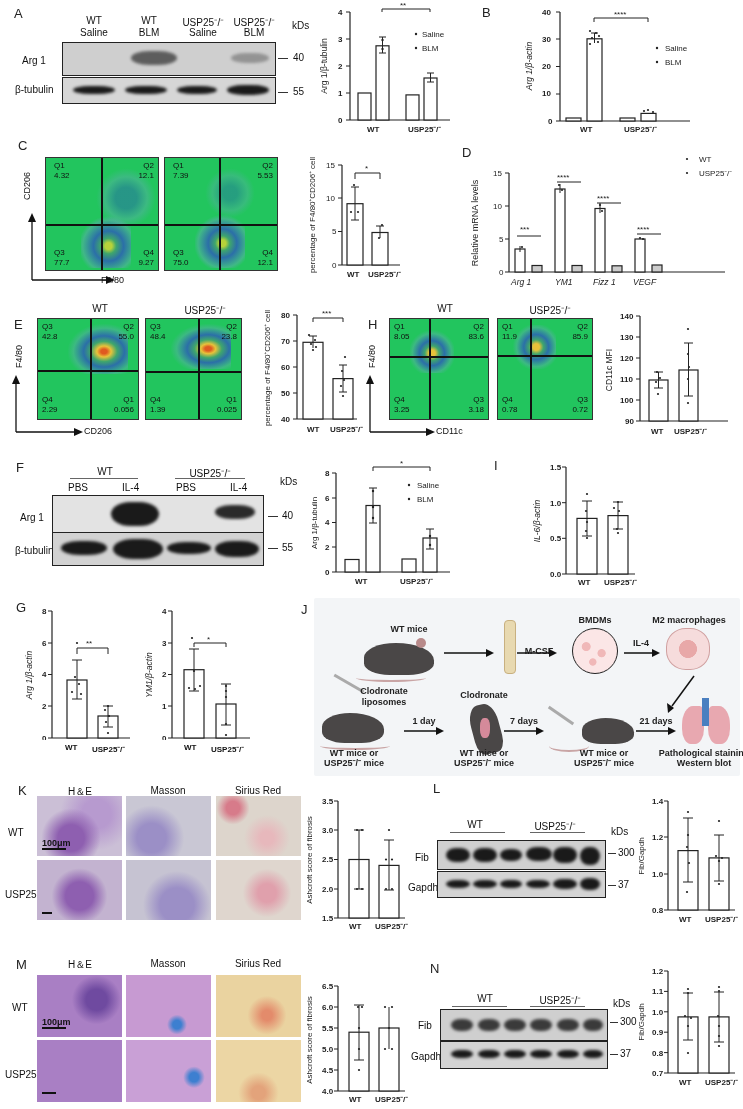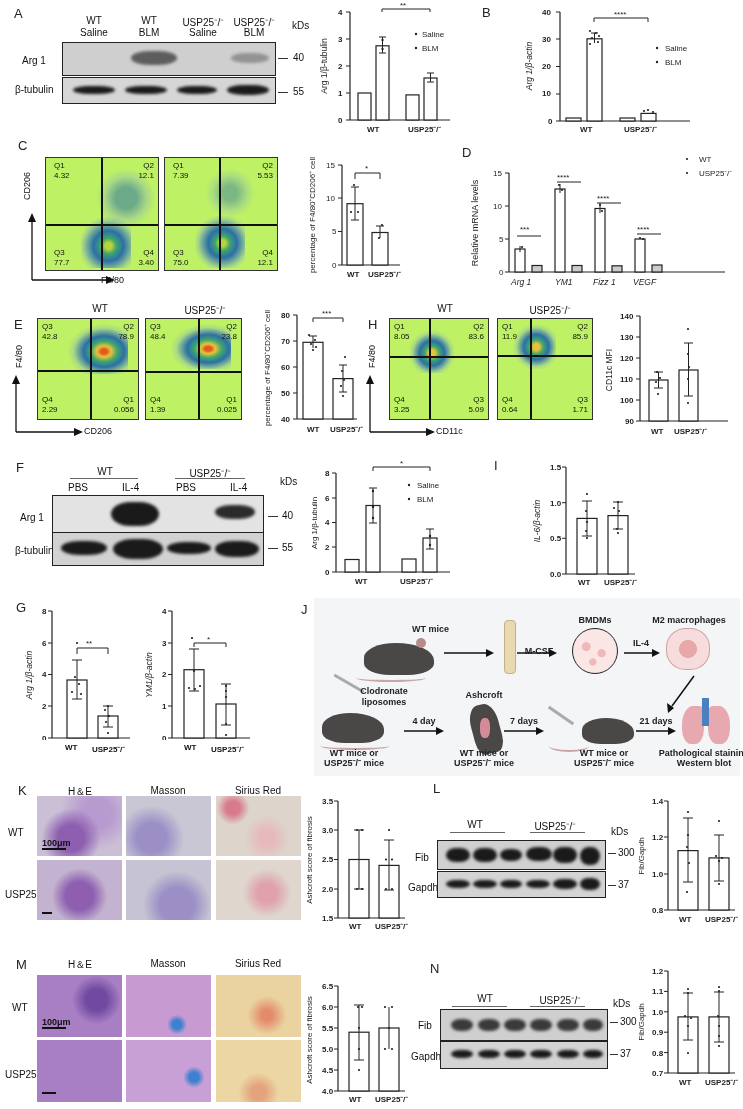--- a/index.html
+++ b/index.html
@@ -5,21 +5,21 @@
   html,body{margin:0;padding:0;background:#fff;}
   body{width:743px;height:1109px;position:relative;overflow:hidden;font-family:"Liberation Sans",sans-serif;color:#111;}
   .abs{position:absolute;}
   .plabel{position:absolute;font-size:13px;font-family:"Liberation Sans",sans-serif;color:#222;}
   .blot-box{position:absolute;border:1.5px solid #222;background:#d9d9d9;overflow:hidden;}
   .band{position:absolute;border-radius:40%/50%;background:#1a1a1a;filter:blur(1.5px);}
   .txt{position:absolute;font-size:10px;white-space:nowrap;}
   .txtc{position:absolute;font-size:10px;white-space:nowrap;text-align:center;}
   .hline{position:absolute;height:1px;background:#666;}
   svg text{font-family:"Liberation Sans",sans-serif;}
-  .flow{position:absolute;border:1px solid #333;background:#bef264;overflow:hidden;}
+  .flow{position:absolute;border:1px solid #333;background:#22c55e;overflow:hidden;}
   .histo{position:absolute;overflow:hidden;}
   .jpanel{position:absolute;background:#f3f5f7;border-radius:2px;}
   .jtxt{position:absolute;font-size:9px;font-weight:bold;text-align:center;white-space:nowrap;color:#222;}
 </style>
 </head>
 <body>
 
 <div>
   <div class="plabel" style="left:14px;top:6px;">A</div>
   <div class="txtc" style="left:74px;top:15px;width:40px;">WT</div>
@@ -137,21 +137,21 @@
 
 <div class="plabel" style="left:18px;top:138px;">C</div>
 <div class="flow" style="left:45px;top:157px;width:112px;height:112px;">
   <div class="histo" style="left:35px;top:55px;width:50px;height:55px;background:radial-gradient(circle at 55% 60%,#b7d23a 0 8%,#3fa66c 18%,#2b6fa8 35%,rgba(120,160,210,.35) 60%,transparent 70%);"></div>
   <div class="histo" style="left:50px;top:10px;width:60px;height:60px;background:radial-gradient(circle at 50% 50%,rgba(43,111,168,.55) 0 25%,rgba(120,160,210,.3) 50%,transparent 70%);"></div>
   <div class="abs" style="left:55px;top:0;width:1.5px;height:112px;background:#111;"></div>
   <div class="abs" style="left:0;top:66px;width:112px;height:1.5px;background:#111;"></div>
   <div class="txt" style="left:8px;top:3px;font-size:8px;line-height:10px;"><span>Q1</span><br><span>4.32</span></div>
   <div class="txt" style="right:4px;top:3px;font-size:8px;line-height:10px;text-align:right;"><span>Q2</span><br><span>12.1</span></div>
   <div class="txt" style="left:8px;bottom:2px;font-size:8px;line-height:10px;"><span>Q3</span><br><span>77.7</span></div>
-  <div class="txt" style="right:4px;bottom:2px;font-size:8px;line-height:10px;text-align:right;"><span>Q4</span><br><span>3.40</span></div>
+  <div class="txt" style="right:4px;bottom:2px;font-size:8px;line-height:10px;text-align:right;"><span>Q4</span><br><span>9.27</span></div>
 </div>
 <div class="flow" style="left:164px;top:157px;width:112px;height:112px;">
   <div class="histo" style="left:30px;top:55px;width:50px;height:55px;background:radial-gradient(circle at 55% 55%,#b7d23a 0 8%,#3fa66c 18%,#2b6fa8 35%,rgba(120,160,210,.35) 60%,transparent 70%);"></div>
   <div class="histo" style="left:40px;top:10px;width:50px;height:50px;background:radial-gradient(circle at 50% 50%,rgba(43,111,168,.45) 0 20%,rgba(120,160,210,.25) 50%,transparent 70%);"></div>
   <div class="abs" style="left:54px;top:0;width:1.5px;height:112px;background:#111;"></div>
   <div class="abs" style="left:0;top:66px;width:112px;height:1.5px;background:#111;"></div>
   <div class="txt" style="left:8px;top:3px;font-size:8px;line-height:10px;"><span>Q1</span><br><span>7.39</span></div>
   <div class="txt" style="right:4px;top:3px;font-size:8px;line-height:10px;text-align:right;"><span>Q2</span><br><span>5.53</span></div>
   <div class="txt" style="left:8px;bottom:2px;font-size:8px;line-height:10px;"><span>Q3</span><br><span>75.0</span></div>
   <div class="txt" style="right:4px;bottom:2px;font-size:8px;line-height:10px;text-align:right;"><span>Q4</span><br><span>12.1</span></div>
@@ -253,21 +253,21 @@
 </svg>
 
 <div class="plabel" style="left:14px;top:317px;">E</div>
 <div class="txtc" style="left:70px;top:303px;width:60px;">WT</div>
 <div class="txtc" style="left:175px;top:303px;width:60px;">USP25⁻/⁻</div>
 <div class="flow" style="left:37px;top:318px;width:100px;height:100px;">
   <div class="histo" style="left:30px;top:5px;width:60px;height:50px;background:radial-gradient(ellipse at 60% 55%,#e05a20 0 6%,#e8c23a 14%,#3fa66c 26%,#2b6fa8 40%,rgba(120,160,210,.3) 60%,transparent 72%);"></div>
   <div class="abs" style="left:52px;top:0;width:1.5px;height:100px;background:#111;"></div>
   <div class="abs" style="left:0;top:51px;width:100px;height:1.5px;background:#111;"></div>
   <div class="txt" style="left:4px;top:3px;font-size:8px;line-height:10px;"><span>Q3</span><br><span>42.8</span></div>
-  <div class="txt" style="right:4px;top:3px;font-size:8px;line-height:10px;text-align:right;"><span>Q2</span><br><span>78.9</span></div>
+  <div class="txt" style="right:4px;top:3px;font-size:8px;line-height:10px;text-align:right;"><span>Q2</span><br><span>55.0</span></div>
   <div class="txt" style="left:4px;bottom:4px;font-size:8px;line-height:10px;"><span>Q4</span><br><span>2.29</span></div>
   <div class="txt" style="right:4px;bottom:4px;font-size:8px;line-height:10px;text-align:right;"><span>Q1</span><br><span>0.056</span></div>
 </div>
 <div class="flow" style="left:145px;top:318px;width:95px;height:100px;">
   <div class="histo" style="left:25px;top:5px;width:60px;height:45px;background:radial-gradient(ellipse at 62% 55%,#e05a20 0 6%,#e8c23a 14%,#3fa66c 26%,#2b6fa8 40%,rgba(120,160,210,.3) 60%,transparent 72%);"></div>
   <div class="abs" style="left:52px;top:0;width:1.5px;height:100px;background:#111;"></div>
   <div class="abs" style="left:0;top:52px;width:95px;height:1.5px;background:#111;"></div>
   <div class="txt" style="left:4px;top:3px;font-size:8px;line-height:10px;"><span>Q3</span><br><span>48.4</span></div>
   <div class="txt" style="right:4px;top:3px;font-size:8px;line-height:10px;text-align:right;"><span>Q2</span><br><span>23.8</span></div>
   <div class="txt" style="left:4px;bottom:4px;font-size:8px;line-height:10px;"><span>Q4</span><br><span>1.39</span></div>
@@ -326,30 +326,30 @@
 <div class="plabel" style="left:368px;top:317px;">H</div>
 <div class="txtc" style="left:415px;top:303px;width:60px;">WT</div>
 <div class="txtc" style="left:520px;top:303px;width:60px;">USP25⁻/⁻</div>
 <div class="flow" style="left:389px;top:318px;width:98px;height:100px;">
   <div class="histo" style="left:20px;top:10px;width:44px;height:44px;background:radial-gradient(circle at 50% 55%,#e8c23a 0 10%,#3fa66c 22%,#2b6fa8 38%,rgba(120,160,210,.3) 60%,transparent 72%);"></div>
   <div class="abs" style="left:39px;top:0;width:1.5px;height:100px;background:#111;"></div>
   <div class="abs" style="left:0;top:37px;width:98px;height:1.5px;background:#111;"></div>
   <div class="txt" style="left:4px;top:3px;font-size:8px;line-height:10px;"><span>Q1</span><br><span>8.05</span></div>
   <div class="txt" style="right:4px;top:3px;font-size:8px;line-height:10px;text-align:right;"><span>Q2</span><br><span>83.6</span></div>
   <div class="txt" style="left:4px;bottom:4px;font-size:8px;line-height:10px;"><span>Q4</span><br><span>3.25</span></div>
-  <div class="txt" style="right:4px;bottom:4px;font-size:8px;line-height:10px;text-align:right;"><span>Q3</span><br><span>5.09</span></div>
+  <div class="txt" style="right:4px;bottom:4px;font-size:8px;line-height:10px;text-align:right;"><span>Q3</span><br><span>3.18</span></div>
 </div>
 <div class="flow" style="left:497px;top:318px;width:94px;height:100px;">
   <div class="histo" style="left:14px;top:6px;width:44px;height:44px;background:radial-gradient(circle at 55% 50%,#e8c23a 0 10%,#3fa66c 22%,#2b6fa8 38%,rgba(120,160,210,.3) 60%,transparent 72%);"></div>
   <div class="abs" style="left:32px;top:0;width:1.5px;height:100px;background:#111;"></div>
   <div class="abs" style="left:0;top:36px;width:94px;height:1.5px;background:#111;"></div>
   <div class="txt" style="left:4px;top:3px;font-size:8px;line-height:10px;"><span>Q1</span><br><span>11.9</span></div>
   <div class="txt" style="right:4px;top:3px;font-size:8px;line-height:10px;text-align:right;"><span>Q2</span><br><span>85.9</span></div>
-  <div class="txt" style="left:4px;bottom:4px;font-size:8px;line-height:10px;"><span>Q4</span><br><span>0.64</span></div>
-  <div class="txt" style="right:4px;bottom:4px;font-size:8px;line-height:10px;text-align:right;"><span>Q3</span><br><span>1.71</span></div>
+  <div class="txt" style="left:4px;bottom:4px;font-size:8px;line-height:10px;"><span>Q4</span><br><span>0.78</span></div>
+  <div class="txt" style="right:4px;bottom:4px;font-size:8px;line-height:10px;text-align:right;"><span>Q3</span><br><span>0.72</span></div>
 </div>
 <svg class="abs" style="left:362px;top:370px;" width="80" height="70">
   <line x1="8" y1="62" x2="8" y2="12" stroke="#111" stroke-width="1.3"></line>
     <polygon points="4,14 12,14 8,5" fill="#111"></polygon>
   <line x1="8" y1="62" x2="66" y2="62" stroke="#111" stroke-width="1.3"></line>
     <polygon points="64,58 64,66 73,62" fill="#111"></polygon>
 </svg>
 <div class="txt" style="left:436px;top:426px;font-size:9px;">CD11c</div>
 <div class="txt" style="left:367px;top:368px;font-size:9px;transform:rotate(-90deg);transform-origin:left top;">F4/80</div>
 
@@ -588,21 +588,21 @@
     <path d="M54 47 V43 H86 V47" fill="none" stroke="#222"></path>
       <text x="67" y="42">*</text>
   </g>
 </svg>
 <div class="txt" style="left:184px;top:743px;font-size:8px;font-weight:bold;">WT</div>
 <div class="txt" style="left:211px;top:743px;font-size:8px;font-weight:bold;">USP25⁻/⁻</div>
 
 <div class="plabel" style="left:301px;top:602px;">J</div>
 <div class="jpanel" style="left:314px;top:598px;width:426px;height:178px;">
 
-  <div class="jtxt" style="left:55px;top:26px;width:80px;text-align:right;">WT mice</div>
+  <div class="jtxt" style="left:55px;top:26px;width:80px;">WT mice</div>
   <div class="abs" style="left:50px;top:45px;width:70px;height:32px;background:#4a4747;border-radius:50% 60% 40% 40%;"></div>
   <div class="abs" style="left:102px;top:40px;width:10px;height:10px;background:#b88a8a;border-radius:50%;"></div>
   <div class="abs" style="left:42px;top:76px;width:70px;height:6px;border-bottom:2px solid #c9a5a5;border-radius:0 0 50% 50%;"></div>
   <svg class="abs" style="left:130px;top:50px;" width="50" height="10">
       <line x1="0" y1="5" x2="42" y2="5" stroke="#111" stroke-width="1.5"></line>
       <polygon points="42,1 42,9 50,5" fill="#111"></polygon>
     </svg>
   <div class="abs" style="left:190px;top:22px;width:10px;height:52px;background:#e8d9b0;border:1px solid #c8b080;border-radius:4px;"></div>
   <div class="jtxt" style="left:205px;top:48px;width:40px;">M-CSF</div>
   <svg class="abs" style="left:203px;top:50px;" width="40" height="10">
@@ -620,26 +620,26 @@
   <div class="abs" style="left:352px;top:30px;width:42px;height:40px;border-radius:45%;background:radial-gradient(circle at 50% 50%,#e8a8a8 0 30%,#f6dcdc 32%);border:1px solid #d0a0a0;"></div>
   <svg class="abs" style="left:300px;top:76px;" width="90" height="40">
       <line x1="80" y1="2" x2="58" y2="32" stroke="#111" stroke-width="1.5"></line>
       <polygon points="53,29 60,34 54,39" fill="#111"></polygon>
     </svg>
 
   <div class="abs" style="left:18px;top:84px;width:34px;height:3px;background:#aaa;transform:rotate(30deg);"></div>
   <div class="jtxt" style="left:40px;top:88px;width:60px;line-height:11px;white-space:normal;">Clodronate liposomes</div>
   <div class="abs" style="left:8px;top:115px;width:62px;height:30px;background:#4a4747;border-radius:50% 60% 40% 40%;"></div>
   <div class="abs" style="left:6px;top:144px;width:70px;height:6px;border-bottom:2px solid #c9a5a5;border-radius:0 0 50% 50%;"></div>
-  <div class="jtxt" style="left:90px;top:118px;width:40px;">4 day</div>
+  <div class="jtxt" style="left:90px;top:118px;width:40px;">1 day</div>
   <svg class="abs" style="left:90px;top:128px;" width="40" height="10">
       <line x1="0" y1="5" x2="32" y2="5" stroke="#111" stroke-width="1.5"></line>
       <polygon points="32,1 32,9 40,5" fill="#111"></polygon>
     </svg>
-  <div class="jtxt" style="left:140px;top:92px;width:60px;">Ashcroft</div>
+  <div class="jtxt" style="left:140px;top:92px;width:60px;">Clodronate</div>
   <div class="abs" style="left:158px;top:106px;width:28px;height:50px;background:#4a4747;border-radius:40% 40% 30% 30%;transform:rotate(-15deg);"></div>
   <div class="abs" style="left:166px;top:120px;width:10px;height:20px;background:#d58a9a;border-radius:40%;"></div>
   <div class="jtxt" style="left:190px;top:118px;width:40px;">7 days</div>
   <svg class="abs" style="left:190px;top:128px;" width="40" height="10">
       <line x1="0" y1="5" x2="32" y2="5" stroke="#111" stroke-width="1.5"></line>
       <polygon points="32,1 32,9 40,5" fill="#111"></polygon>
     </svg>
   <div class="abs" style="left:232px;top:116px;width:30px;height:3px;background:#aaa;transform:rotate(35deg);"></div>
   <div class="abs" style="left:268px;top:120px;width:52px;height:26px;background:#4a4747;border-radius:50% 60% 40% 40%;"></div>
   <div class="abs" style="left:235px;top:142px;width:40px;height:10px;border-bottom:2px solid #c9a5a5;border-radius:0 0 50% 50%;"></div>

